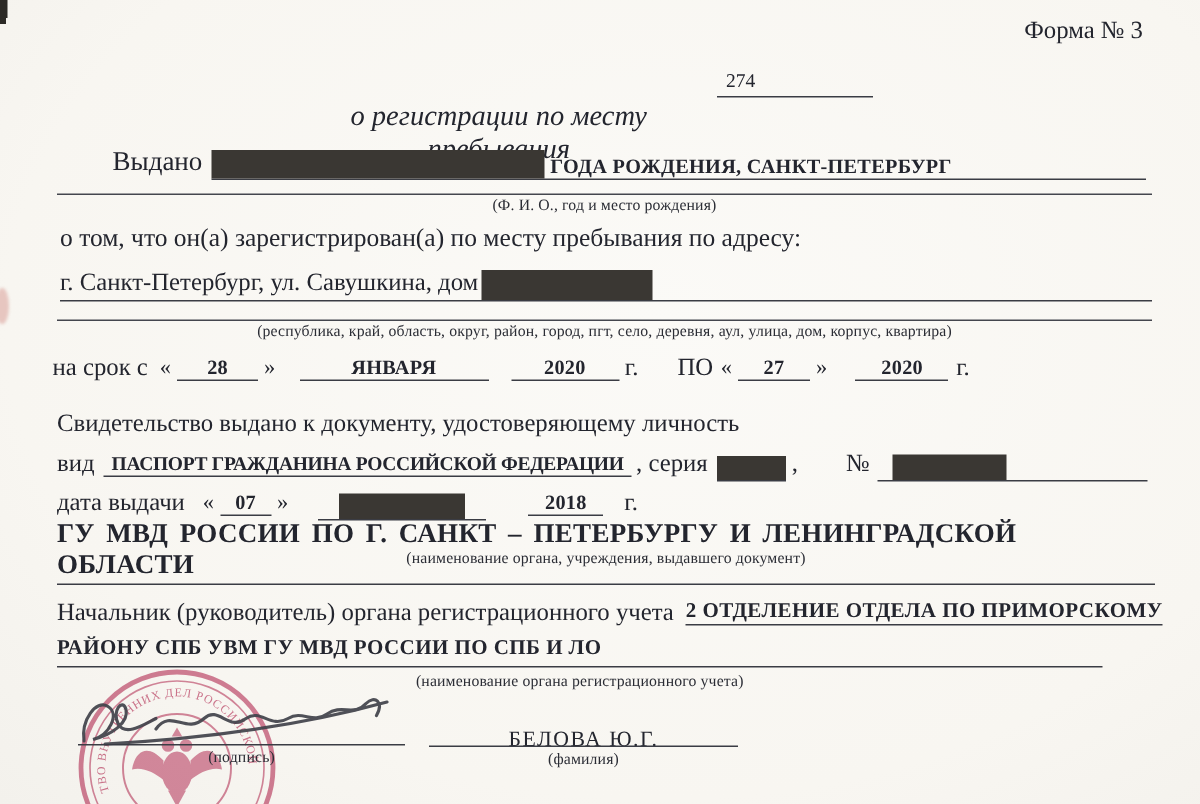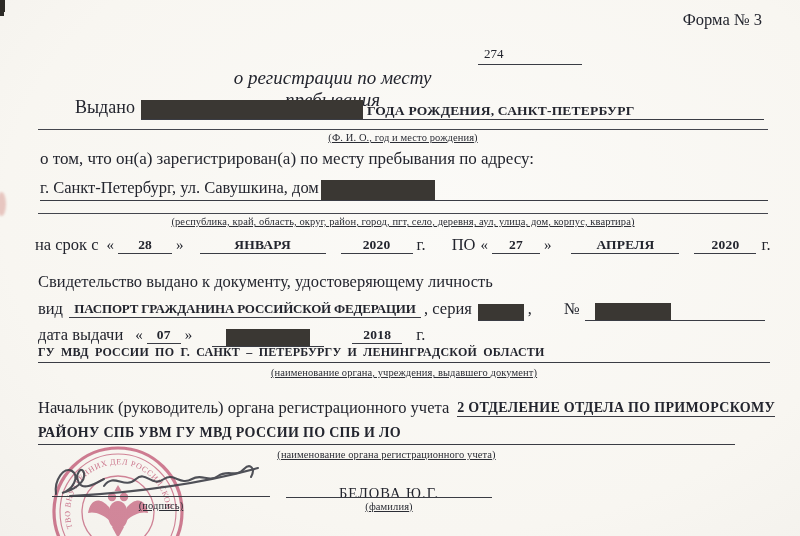--- a/index.html
+++ b/index.html
@@ -13,21 +13,21 @@
   .abs{position:absolute;}
   .row{position:absolute; display:flex; align-items:center; white-space:nowrap;}
   .lbl{font-size:16.5px;}
   .big{font-size:18px;}
   .u{border-bottom:1.4px solid #3a3c44;}
   .rule{position:absolute; border-bottom:1.6px solid #44464e;}
   .cell{text-align:center;}
   .typed{font-weight:700; font-size:13.5px; letter-spacing:.2px;}
   .typed2{font-weight:700; font-size:14px; letter-spacing:.3px;}
   .cap{font-size:10.5px; color:#2b2d35; letter-spacing:.1px;}
-  .caprow{position:absolute; text-align:center;text-decoration:underline;}
+  .caprow{position:absolute; text-align:center;}
   .redact{background:#3a3733; display:inline-block; align-self:flex-end;}
   .q{font-size:15px; margin:0 4px;}
   .speck{position:absolute; background:#2c2a26;}
   .smudge{position:absolute; background:#e7c6c0; border-radius:50%; filter:blur(1px);}
 </style>
 </head>
 <body>
 
 <div class="page">
 
@@ -66,21 +66,20 @@
     <span class="q" style="margin-left:8px;">«</span>
     <span class="cell u typed" style="width:54px;">28</span>
     <span class="q">»</span>
     <span class="cell u typed" style="width:126px;margin-left:12px;">ЯНВАРЯ</span>
     <span class="cell u typed" style="width:72px;margin-left:15px;">2020</span>
     <span class="lbl" style="margin-left:4px;">г.</span>
     <span class="lbl" style="margin-left:26px;">ПО</span>
     <span class="q" style="margin-left:5px;">«</span>
     <span class="cell u typed" style="width:48px;">27</span>
     <span class="q">»</span>
-    <span class="cell u typed" style="width:108px;margin-left:16px;">АПРЕЛЯ</span>
     <span class="cell u typed" style="width:62px;margin-left:15px;">2020</span>
     <span class="lbl" style="margin-left:5px;">г.</span>
   </div>
 
   <div class="abs" style="left:38px;top:272px;font-size:16.5px;">Свидетельство выдано к документу, удостоверяющему личность</div>
 
   <div class="row" style="left:38px;right:35px;top:298px;height:22px;">
     <span class="lbl">вид</span>
     <span class="cell u" style="width:352px;margin-left:6px;font-weight:700;font-size:13px;letter-spacing:-0.2px;">ПАСПОРТ ГРАЖДАНИНА РОССИЙСКОЙ ФЕДЕРАЦИИ</span>
     <span class="lbl" style="margin-left:3px;">, серия</span>
@@ -99,21 +98,21 @@
     <span class="q" style="margin-left:12px;">«</span>
     <span class="cell u typed" style="width:34px;">07</span>
     <span class="q">»</span>
     <span class="u" style="width:112px;margin-left:16px;display:flex;align-items:flex-end;justify-content:center;height:22px;">
       <span class="redact" style="width:84px;height:17px;"></span>
     </span>
     <span class="cell u typed" style="width:50px;margin-left:28px;">2018</span>
     <span class="lbl" style="margin-left:14px;">г.</span>
   </div>
 
-  <div class="abs u" style="left:38px;right:30px;top:345px;padding-bottom:2px;font-weight:700;font-size:12px;letter-spacing:.2px;word-spacing:3px;">ГУ  МВД  РОССИИ  ПО  Г. САНКТ – ПЕТЕРБУРГУ  И  ЛЕНИНГРАДСКОЙ ОБЛАСТИ</div>
+  <div class="abs u" style="left:38px;right:30px;top:345px;padding-bottom:2px;font-weight:700;font-size:18px;letter-spacing:.2px;word-spacing:3px;">ГУ  МВД  РОССИИ  ПО  Г. САНКТ – ПЕТЕРБУРГУ  И  ЛЕНИНГРАДСКОЙ ОБЛАСТИ</div>
   <div class="caprow cap" style="left:38px;right:30px;top:367px;">(наименование органа, учреждения, выдавшего документ)</div>
 
   <div class="row" style="left:38px;right:25px;top:396px;height:24px;">
     <span class="lbl">Начальник (руководитель) органа регистрационного учета</span>
     <span class="cell u typed2" style="flex:1;margin-left:8px;">2 ОТДЕЛЕНИЕ ОТДЕЛА  ПО ПРИМОРСКОМУ</span>
   </div>
   <div class="abs u typed2" style="left:38px;right:65px;top:425px;padding-bottom:3px;">РАЙОНУ СПБ УВМ  ГУ  МВД РОССИИ  ПО СПБ  И  ЛО</div>
   <div class="caprow cap" style="left:38px;right:65px;top:449px;">(наименование органа регистрационного учета)</div>
 
   <svg class="abs" style="left:36px;top:440px;mix-blend-mode:multiply;opacity:.88;" width="180" height="120" viewBox="0 0 180 120">

